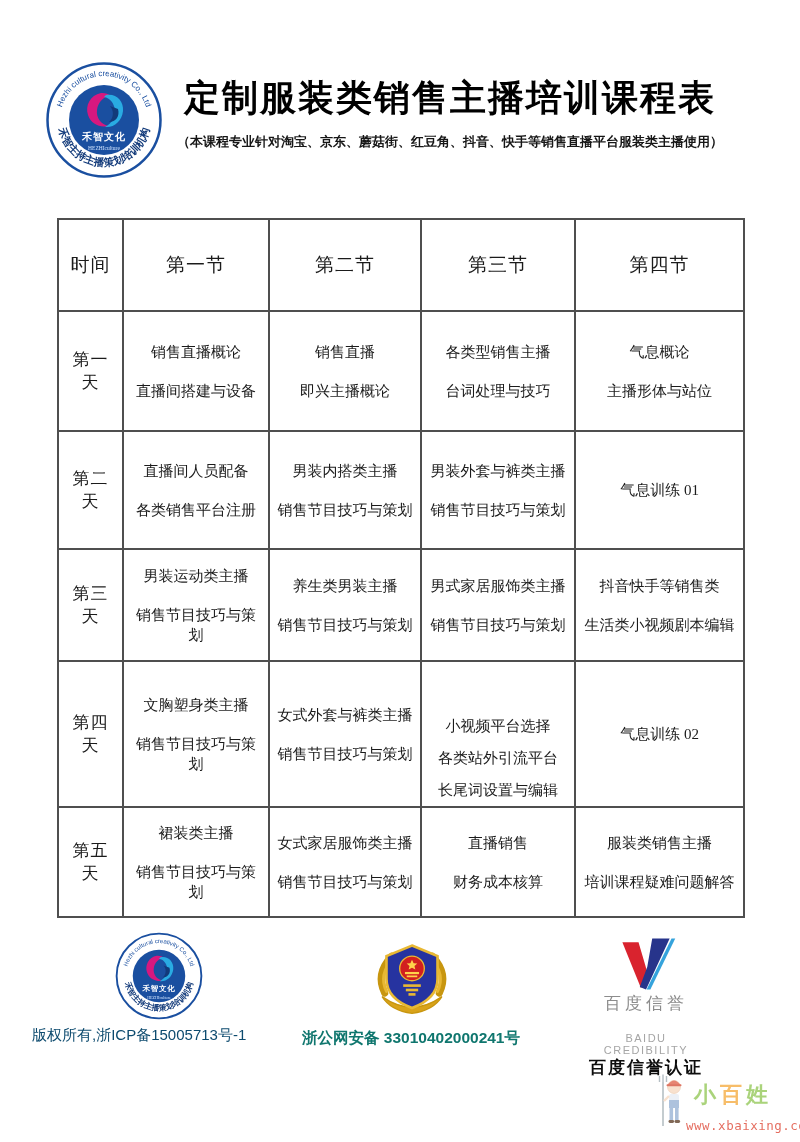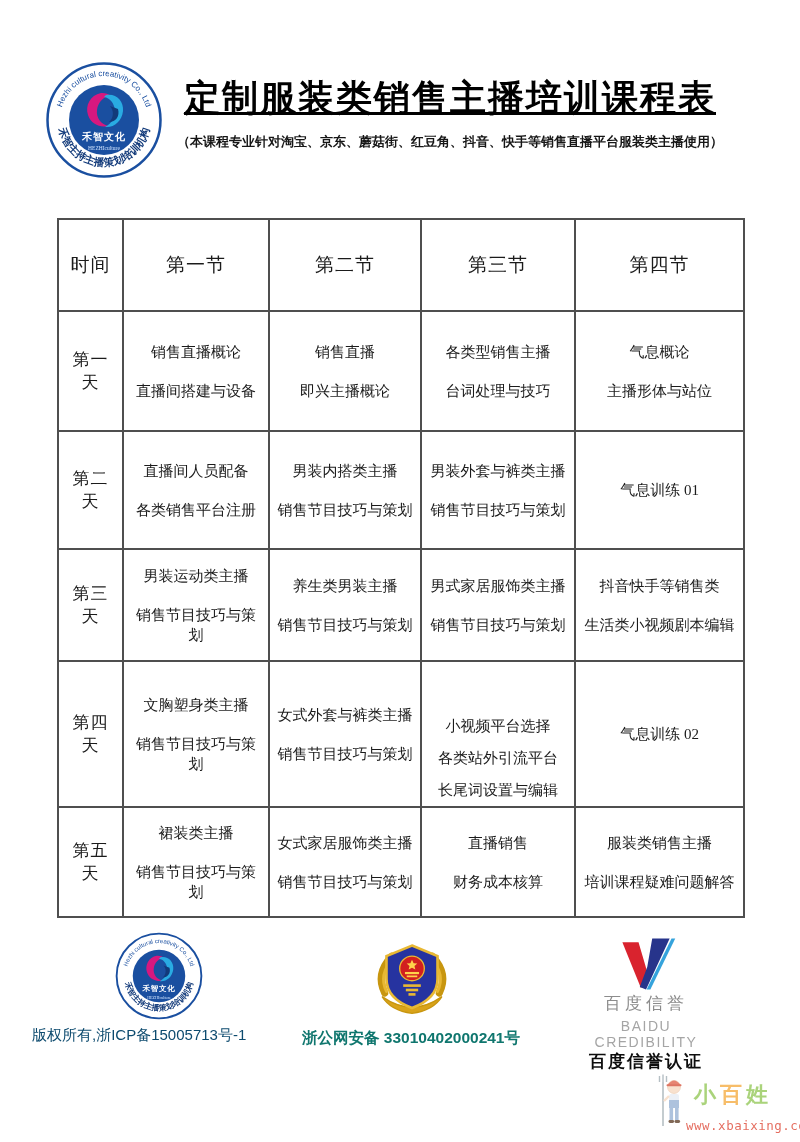--- a/index.html
+++ b/index.html
@@ -6,21 +6,21 @@
   .page {
     position:relative; width:800px; height:1142px; background:#ffffff;
     overflow:hidden;
     font-family:"Liberation Serif","DejaVu Serif",serif; color:#111;
   }
 
   
   .hdr-logo { position:absolute; left:44px; top:60px; width:120px; height:120px; }
   .hdr-title {
     position:absolute; left:140px; top:76px; width:620px; text-align:center;
-    font-weight:bold; font-size:36px; line-height:1.25; letter-spacing:2px; color:#000;text-decoration:underline;
+    font-weight:bold; font-size:36px; line-height:1.25; letter-spacing:2px; color:#000;
   }
   .hdr-sub {
     position:absolute; left:110px; top:132px; width:680px; text-align:center;
     font-weight:bold; font-size:13px; line-height:1.5; color:#161616;
   }
 
   
   table.schedule {
     position:absolute; left:57px; top:218px; width:686px;
     border-collapse:collapse; table-layout:fixed; background:#fff;
@@ -46,22 +46,22 @@
   .ft-badge  { position:absolute; left:368px; top:935px; width:88px; height:88px; }
   .ft-police {
     position:absolute; left:296px; top:1028px; width:230px; text-align:center;
     font-family:"Liberation Sans","DejaVu Sans",sans-serif; font-weight:bold;
     font-size:15.5px; color:#0f766e;
   }
   .ft-baidu  { position:absolute; left:584px; top:936px; width:124px; text-align:center; }
   .ft-baidu svg { width:82px; height:56px; display:block; margin:0 auto; }
   .bd-cn  { font-family:"Liberation Sans","DejaVu Sans",sans-serif; font-size:17px;
             color:#8c8c8c; letter-spacing:4px; margin-top:0; }
-  .bd-en  { font-family:"Liberation Sans","DejaVu Sans",sans-serif; font-size:14px;
-            color:#a5a5a5; letter-spacing:1.5px; margin-top:3px; }
+  .bd-en  { font-family:"Liberation Sans","DejaVu Sans",sans-serif; font-size:11px;
+            color:#a5a5a5; letter-spacing:1.5px; margin-top:17px; }
   .bd-cert{ font-family:"Liberation Sans","DejaVu Sans",sans-serif; font-size:17px;
             font-weight:bold; color:#0d0d0d; letter-spacing:2px; }
 
   
   .watermark { position:absolute; left:656px; top:1070px; width:144px; height:68px; opacity:.85; }
   .wm-kid  { position:absolute; left:2px; top:4px; width:28px; height:58px; }
   .wm-text { position:absolute; left:38px; top:10px; font-weight:bold; font-size:22px;
              letter-spacing:4px; white-space:nowrap; }
   .wm-c0, .wm-c2 { color:#9ccc65; }
   .wm-c1 { color:#f6b24f; }

